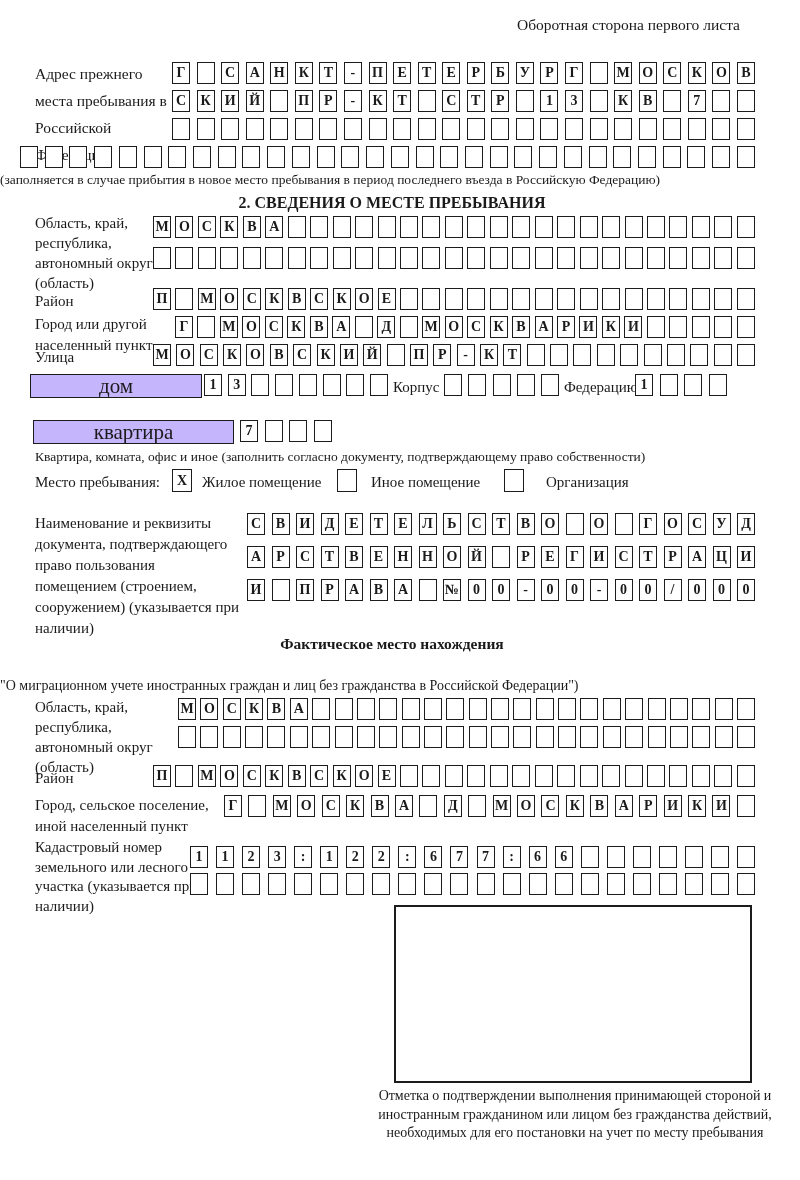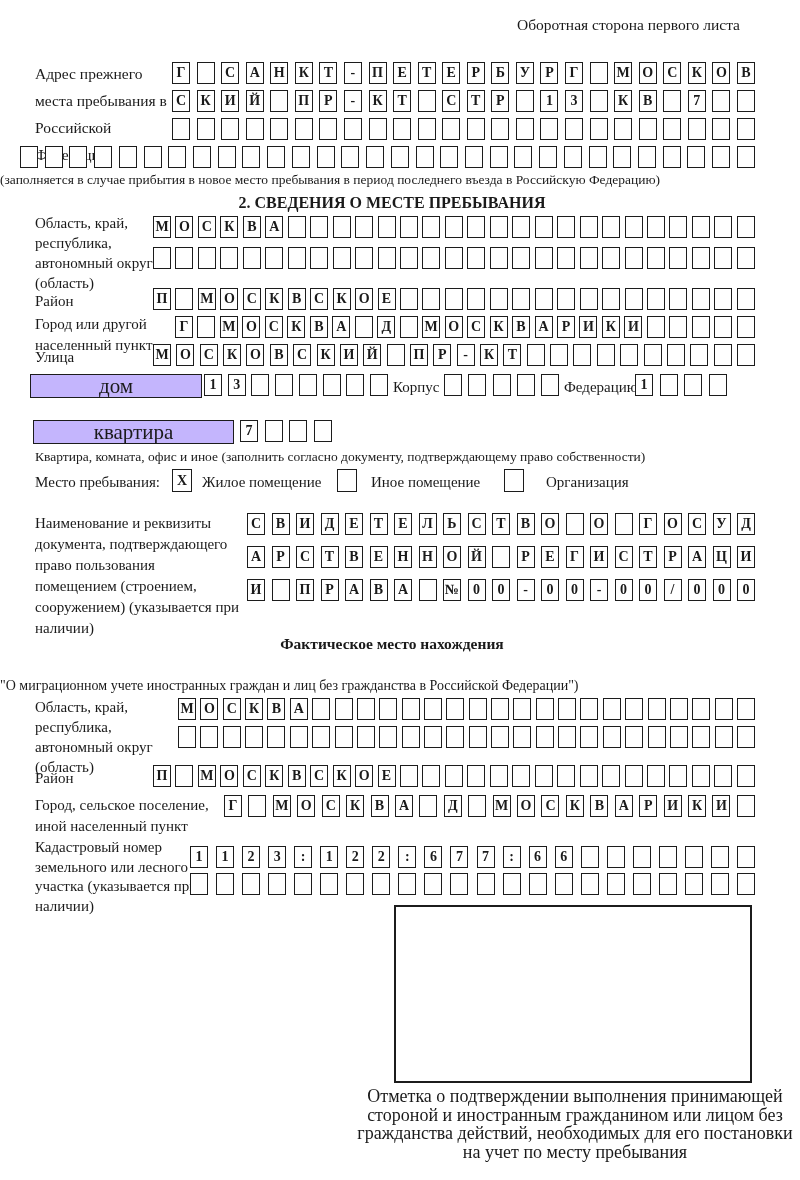--- a/index.html
+++ b/index.html
@@ -22,21 +22,21 @@
   .chk{
     position:absolute;width:18px;height:21px;border:1.7px solid #1c1c1c;
     display:flex;align-items:center;justify-content:center;
     font-size:14px;font-weight:600;background:#fff;
   }
   .wbox{
     position:absolute;border:1.7px solid #1c1c1c;background:#c4b5fd;
     display:flex;align-items:center;justify-content:center;font-size:21px;
   }
   .stamp{position:absolute;border:2px solid #1c1c1c;background:#fff;}
-  .caption{position:absolute;font-size:18px;line-height:18.5px;text-align:center;}
+  .caption{position:absolute;font-size:14px;line-height:18.5px;text-align:center;}
 </style>
 </head>
 <body>
 
 <div class="page">
 
   <div class="hdr" style="left:340px;top:16px;width:400px;">Оборотная сторона первого листа</div>
 
   <div class="lbl" style="left:35px;top:60px;width:140px;line-height:27px;font-size:15.5px;">Адрес прежнего места пребывания в Российской Федерации</div>
   <div class="cells" style="left:172px;top:62px;width:583px;">

